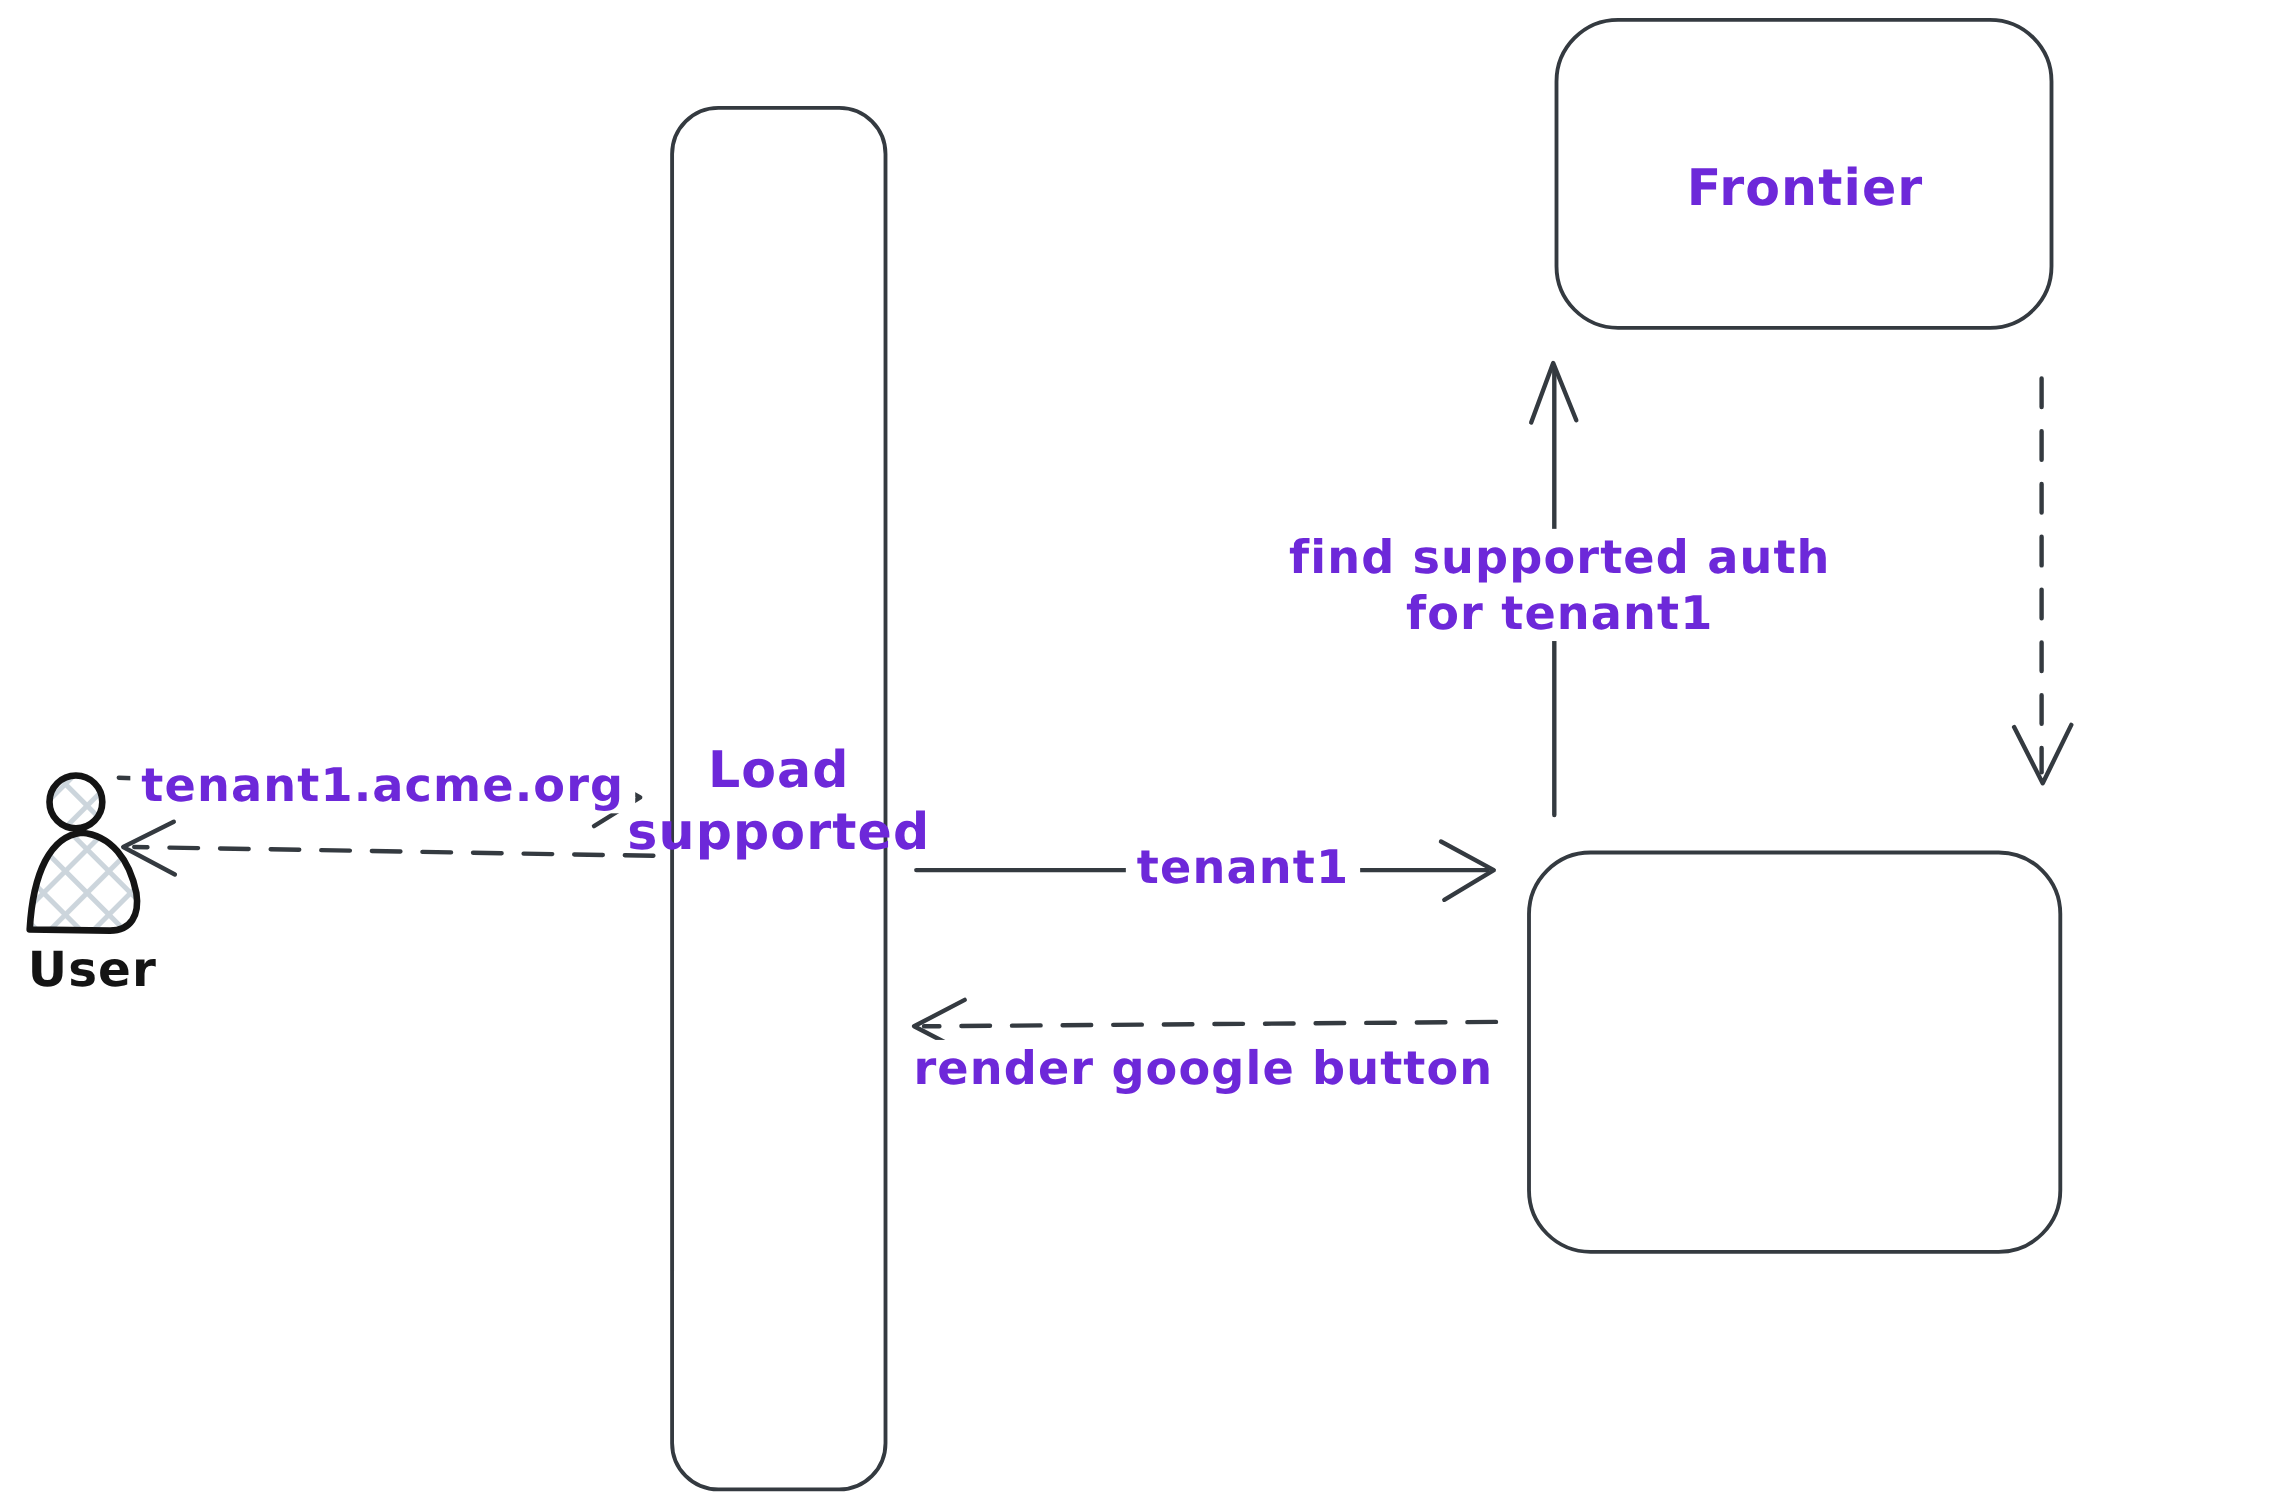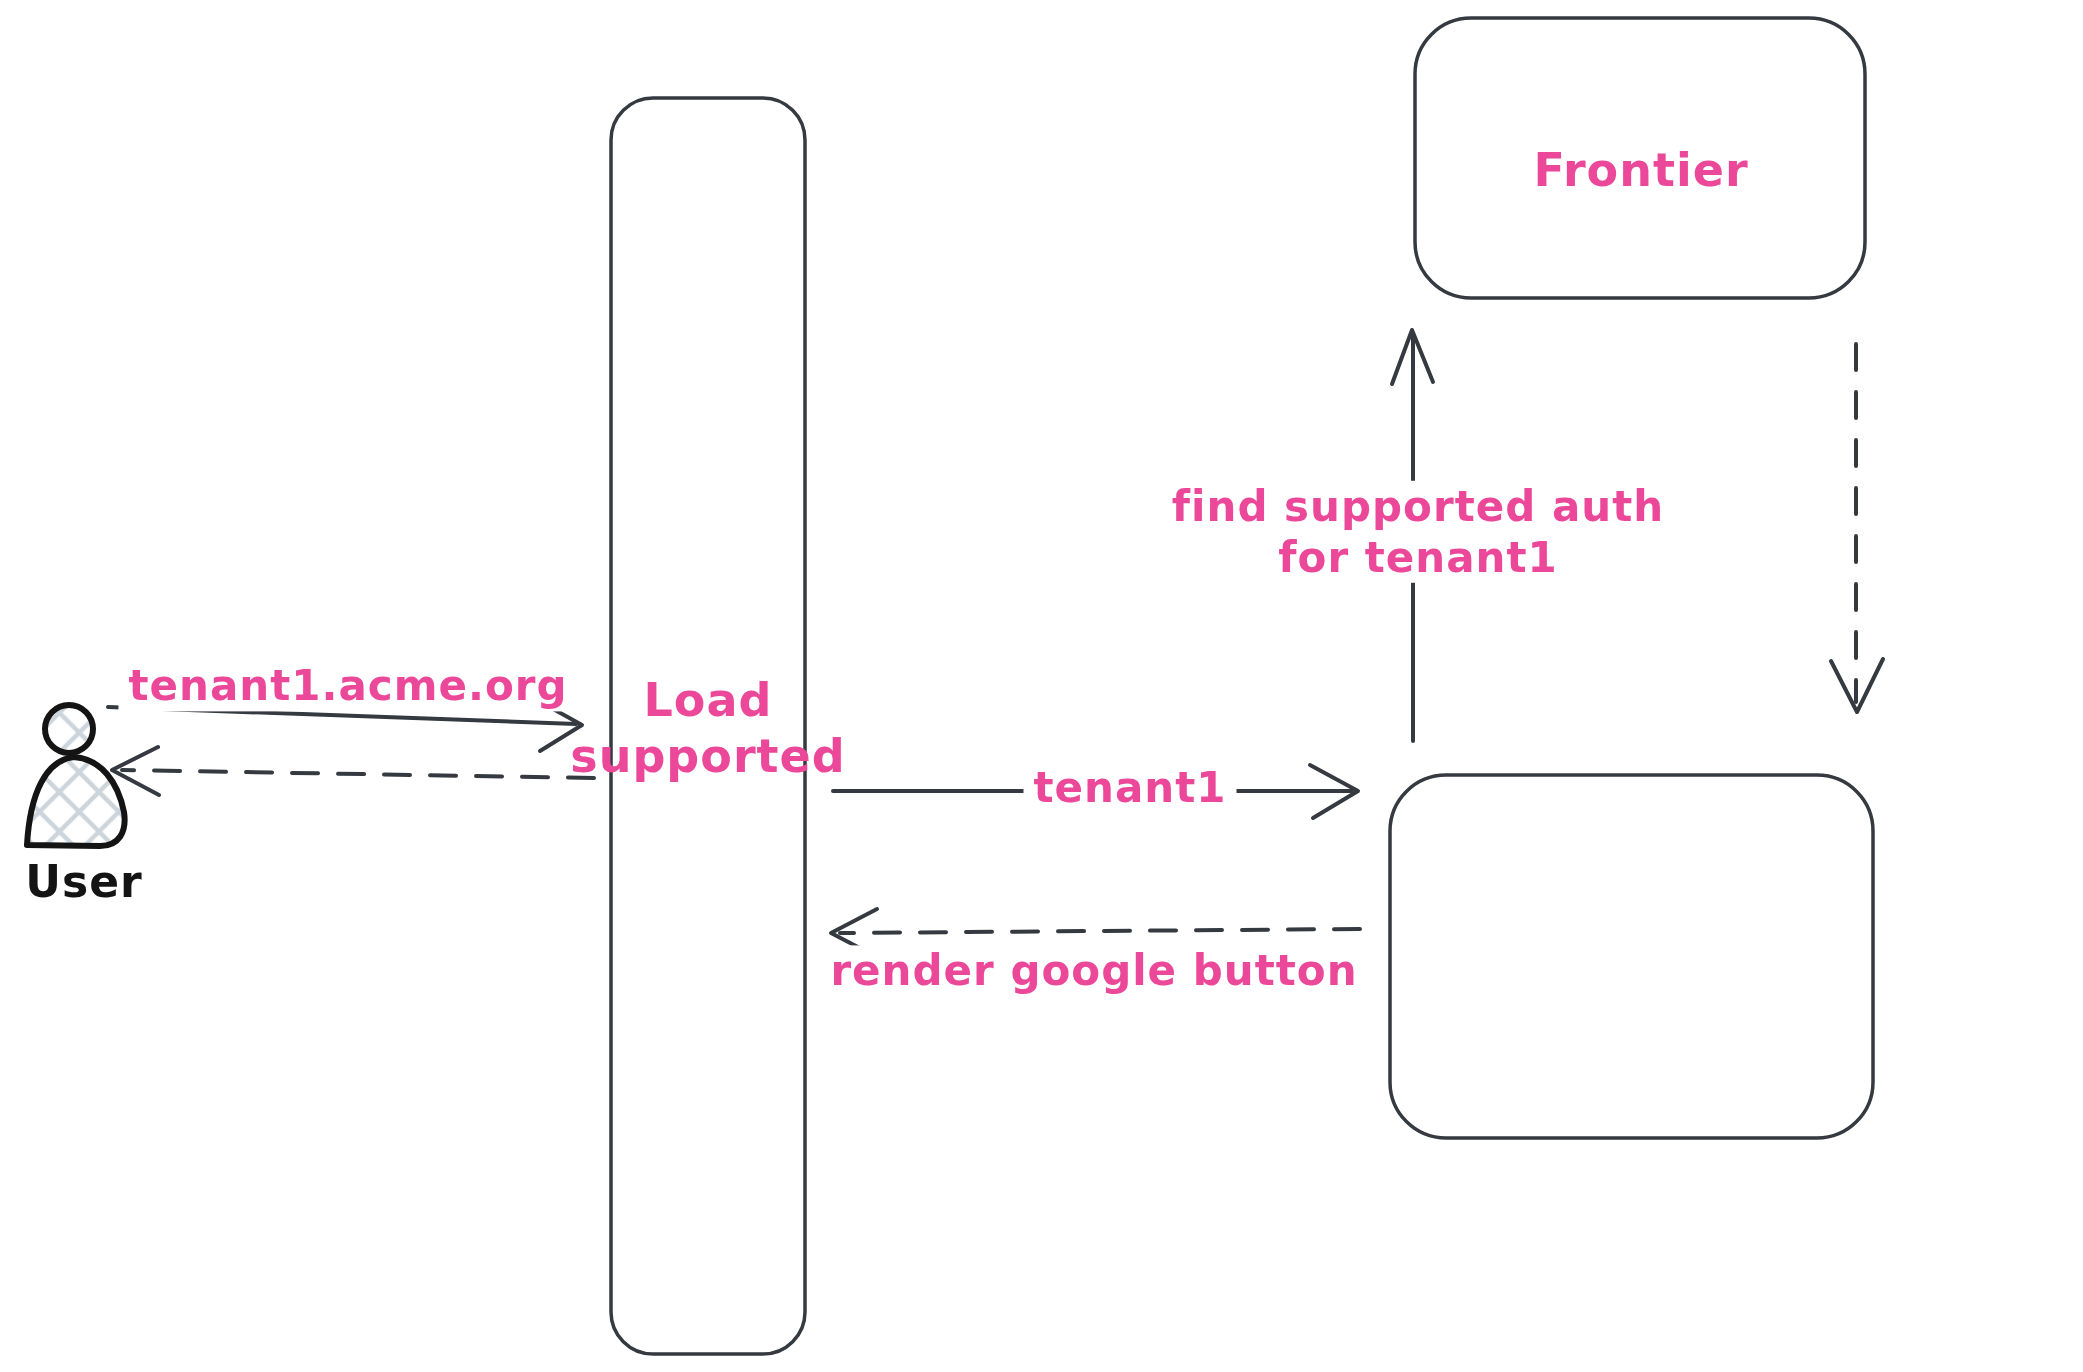--- a/index.html
+++ b/index.html
@@ -11,21 +11,21 @@
     overflow: hidden;
     font-family: "DejaVu Sans", sans-serif;
   }
   .canvas svg { position: absolute; inset: 0; }
   .lbl {
     position: absolute;
     transform: translate(-50%, -50%);
     font-family: "DejaVu Sans", sans-serif;
     font-weight: bold;
     font-size: 42px;
-    color: #ec4899;
+    color: #6d28d9;
     white-space: pre-line;
     text-align: center;
     line-height: 1.22;
     letter-spacing: 1px;
   }
   .msg { background: #ffffff; padding: 0 10px; }
   .node-lbl { font-size: 46px; }
   .user-lbl { font-size: 44px; color: #141414; }
 </style>
 </head>
@@ -85,21 +85,21 @@
   </svg>
 
   <div class="lbl user-lbl" style="left:84px; top:882px;">User</div>
 
   <div class="lbl node-lbl" style="left:708px; top:728px;">Load
 supported</div>
 
   <div class="lbl node-lbl" style="left:1641px; top:170px;">Frontier</div>
 
 
-  <div class="lbl msg" style="left:348px; top:686px;">tenant1.acme.org</div>
+  <div class="lbl msg" style="left:348px; top:714px;">tenant1.acme.org</div>
 
   <div class="lbl msg" style="left:1130px; top:788px;">tenant1</div>
 
   <div class="lbl msg" style="left:1094px; top:938px;margin-top:33px;">render google button</div>
 
   <div class="lbl msg" style="left:1418px; top:532px;">find supported auth
 for tenant1</div>
 
 
 </div>

